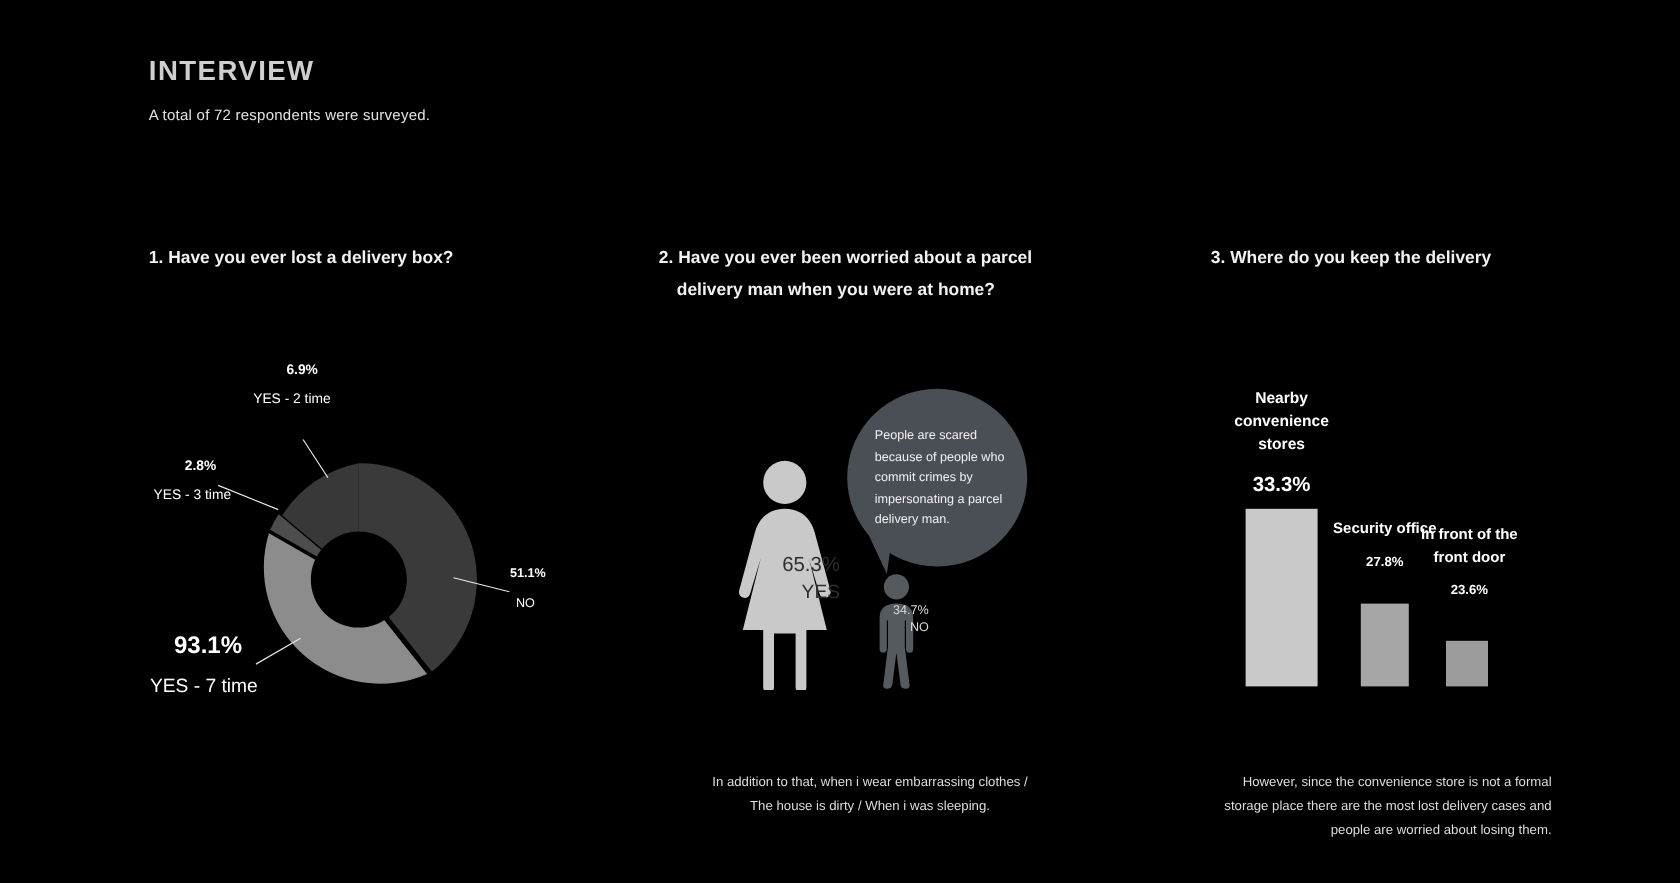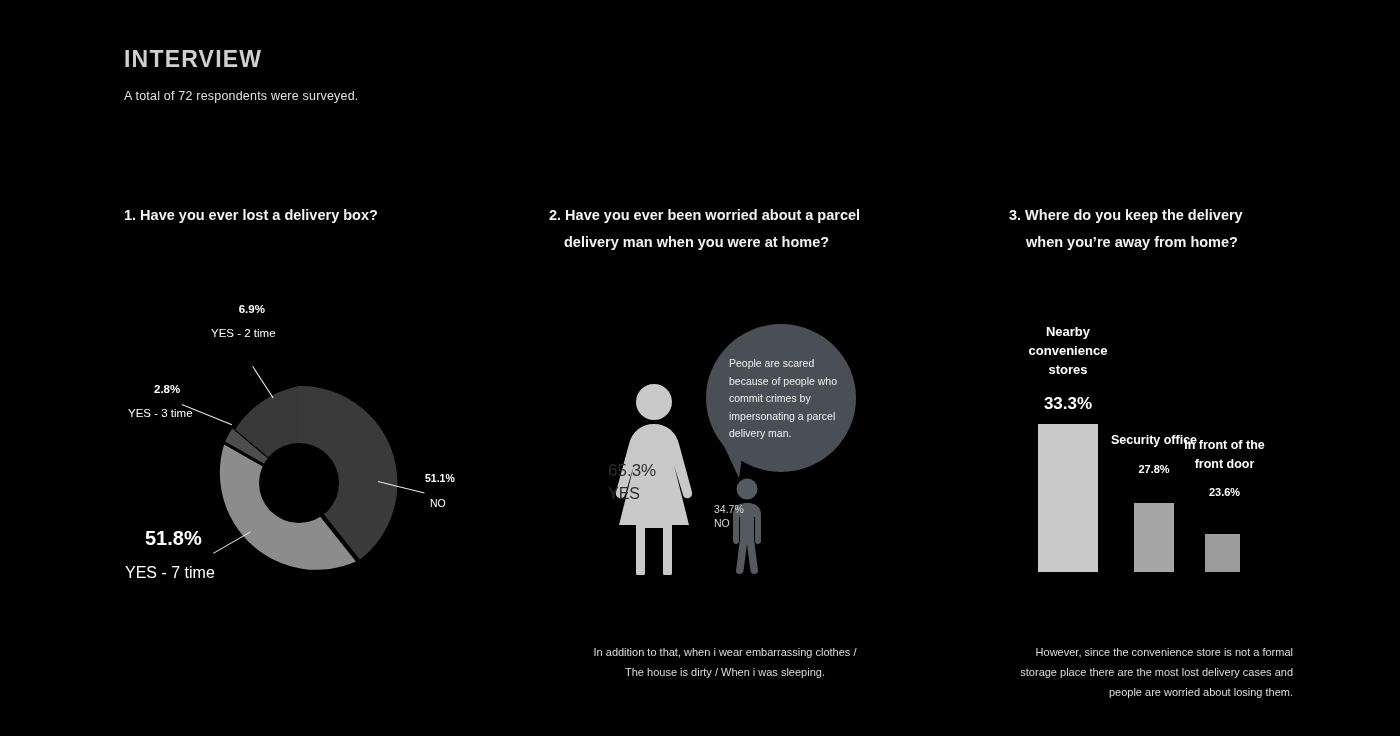--- a/index.html
+++ b/index.html
@@ -52,21 +52,21 @@
 
   .leader { position:absolute; background:#e8e8e8; transform-origin:0 0; height:1.3px; }
   .ld-69  { left:253px; top:366px; width:38px; transform:rotate(57deg); }
   .ld-28  { left:182px; top:404px; width:54px; transform:rotate(22deg); }
   .ld-511 { left:378px; top:481px; width:48px; transform:rotate(14deg); }
   .ld-392 { left:213px; top:553px; width:43px; transform:rotate(-30deg); }
 
   
   .fig-female { position:absolute; left:608px; top:383px; }
   .fig-male   { position:absolute; left:719px; top:478px; }
-  .fig-txt { position:absolute; text-align:left; pointer-events:none; }
+  .fig-txt { position:absolute; text-align:right; pointer-events:none; }
   .fig-txt .p { font-weight:normal; }
   .f-txt-yes { left:608px; top:461px; width:92px; color:#2e2e2e; }
   .f-txt-yes .p { font-size:17px; display:block; }
   .f-txt-yes .n { font-size:16px; display:block; margin-top:4px; }
   .f-txt-no { left:714px; top:503px; width:60px; color:#d9d9d9; }
   .f-txt-no .p { font-size:10.5px; display:block; }
   .f-txt-no .n { font-size:10.5px; display:block; margin-top:2px; }
 
   .bubble {
     position:absolute; left:706px; top:324px; width:150px; height:148px;
@@ -141,21 +141,21 @@
   </div>
   <div class="lbl lbl-28">
     <span class="pct">2.8%</span>
     <span class="nm">YES - 3 time</span>
   </div>
   <div class="lbl lbl-511">
     <span class="pct">51.1%</span>
     <span class="nm">NO</span>
   </div>
   <div class="lbl lbl-392">
-    <span class="pct">51.8%</span>
+    <span class="pct">93.1%</span>
     <span class="nm">YES - 7 time</span>
   </div>
 
   <div class="q q-2">
     <span>2. Have you ever been worried about a parcel</span>
     <span class="l2">delivery man when you were at home?</span>
   </div>
 
   <svg class="fig-female" width="92" height="192" viewBox="0 0 92 192">
     <circle cx="46" cy="19" r="18" fill="#c9c9c9"></circle>
@@ -177,21 +177,20 @@
   </div>
 
   <div class="bubble-tail"></div>
   <div class="bubble"></div>
   <div class="bubble-txt">People are scared because of people who commit crimes by impersonating a parcel delivery man.</div>
 
   <div class="note note-2">In addition to that, when i wear embarrassing clothes / The house is dirty / When i was sleeping.</div>
 
   <div class="q q-3">
     <span>3. Where do you keep the delivery</span>
-    <span class="l2">when you’re away from home?</span>
   </div>
 
   <div class="bar bar-1"></div>
   <div class="bar bar-2"></div>
   <div class="bar bar-3"></div>
 
   <div class="bl bl-1">
     <span class="nm">Nearby convenience stores</span>
     <span class="pct">33.3%</span>
   </div>

